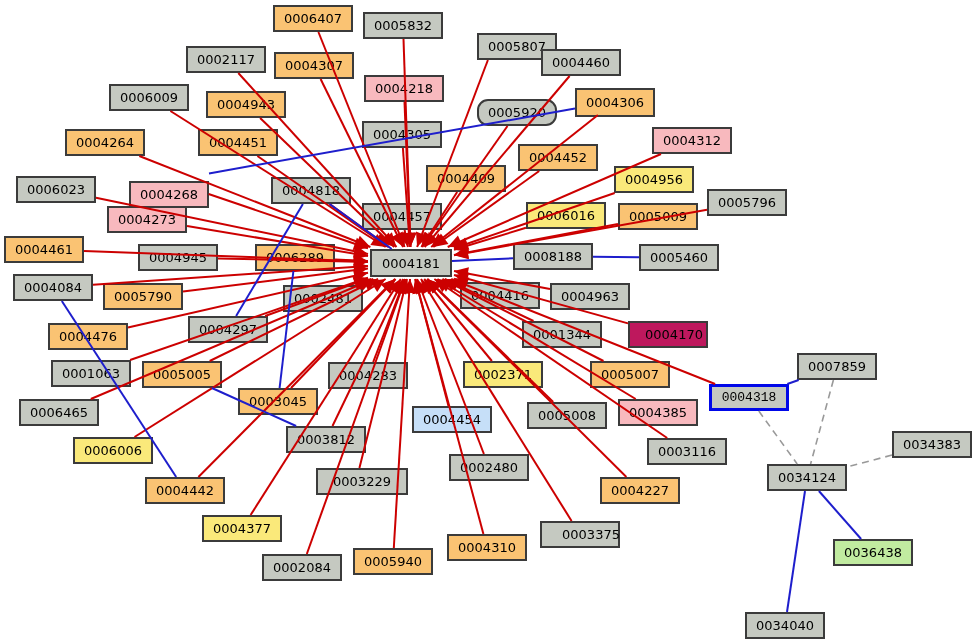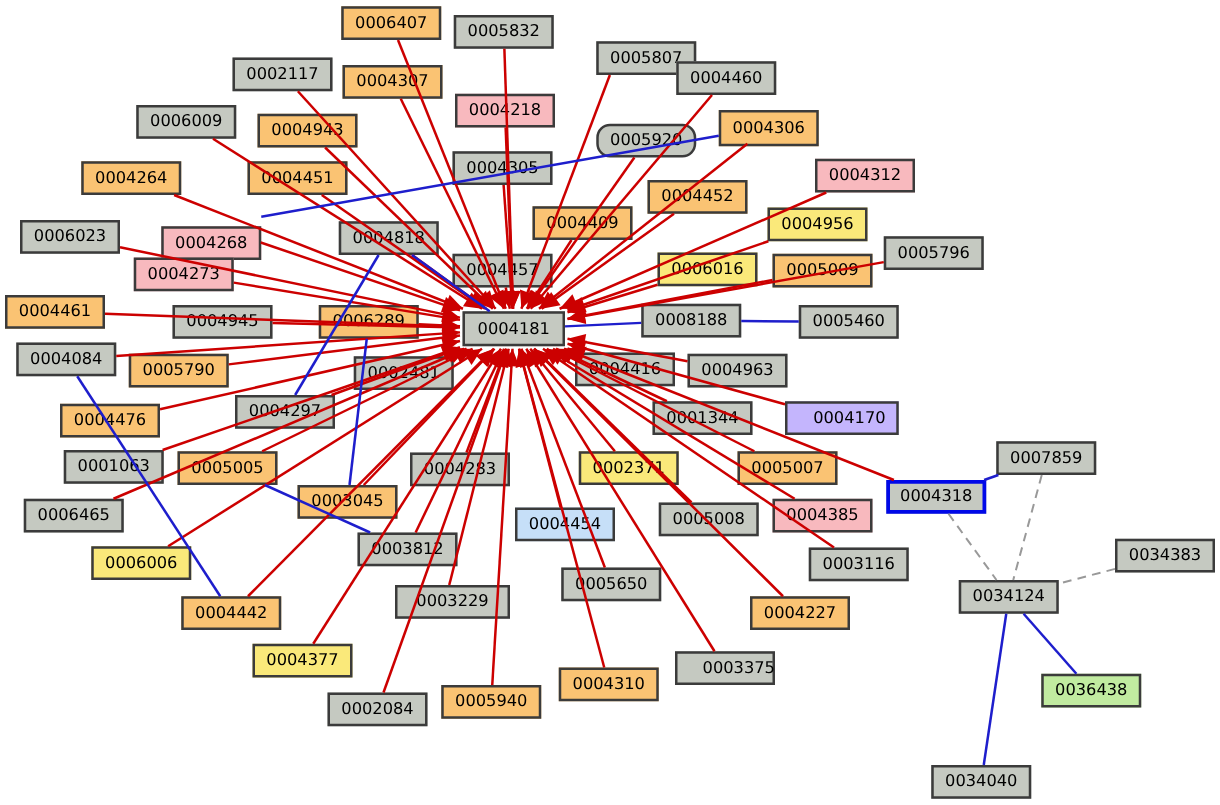--- a/index.html
+++ b/index.html
@@ -12,21 +12,21 @@
   }
   .node{
     position:absolute;
     box-sizing:border-box;
     border:2px solid #3b3b3b;
     display:flex;align-items:center;justify-content:center;
     font-size:13px;line-height:1;color:#000;
     z-index:1;
     cursor:pointer;
   }
-  .node.blue-border{border:3px solid #0008e8;}
+  .node.blue-border{border:3px solid #0008e8;font-family:Liberation Mono, monospace;}
   svg.edges{
     position:absolute;left:0;top:0;z-index:2;
     pointer-events:none;
   }
 </style>
 </head>
 <body>
 
 <div id="canvas">
     <div class="node" style="left: 273px; top: 5px; width: 80px; height: 27px; background: rgb(250, 195, 115);">0006407</div>
@@ -62,38 +62,38 @@
     <div class="node" style="left: 513px; top: 243px; width: 80px; height: 27px; background: rgb(197, 201, 193);">0008188</div>
     <div class="node" style="left: 639px; top: 244px; width: 80px; height: 27px; background: rgb(197, 201, 193);">0005460</div>
     <div class="node" style="left: 13px; top: 274px; width: 80px; height: 27px; background: rgb(197, 201, 193);">0004084</div>
     <div class="node" style="left: 103px; top: 283px; width: 80px; height: 27px; background: rgb(250, 195, 115);">0005790</div>
     <div class="node" style="left: 283px; top: 285px; width: 80px; height: 27px; background: rgb(197, 201, 193);">0002481</div>
     <div class="node" style="left: 460px; top: 282px; width: 80px; height: 27px; background: rgb(197, 201, 193);">0004416</div>
     <div class="node" style="left: 550px; top: 283px; width: 80px; height: 27px; background: rgb(197, 201, 193);">0004963</div>
     <div class="node" style="left: 48px; top: 323px; width: 80px; height: 27px; background: rgb(250, 195, 115);">0004476</div>
     <div class="node" style="left: 188px; top: 316px; width: 80px; height: 27px; background: rgb(197, 201, 193);">0004297</div>
     <div class="node" style="left: 522px; top: 321px; width: 80px; height: 27px; background: rgb(197, 201, 193);">0001344</div>
-    <div class="node" style="left: 628px; top: 321px; width: 91px; height: 27px; background: #c4b5fd; padding-left: 12px;">0004170</div>
+    <div class="node" style="left: 628px; top: 321px; width: 80px; height: 27px; background: #be185d; padding-left: 12px;">0004170</div>
     <div class="node" style="left: 51px; top: 360px; width: 80px; height: 27px; background: rgb(197, 201, 193);">0001063</div>
     <div class="node" style="left: 142px; top: 361px; width: 80px; height: 27px; background: rgb(250, 195, 115);">0005005</div>
     <div class="node" style="left: 328px; top: 362px; width: 80px; height: 27px; background: rgb(197, 201, 193);">0004283</div>
     <div class="node" style="left: 463px; top: 361px; width: 80px; height: 27px; background: rgb(250, 233, 122);">0002371</div>
     <div class="node" style="left: 590px; top: 361px; width: 80px; height: 27px; background: rgb(250, 195, 115);">0005007</div>
     <div class="node" style="left: 797px; top: 353px; width: 80px; height: 27px; background: rgb(197, 201, 193);">0007859</div>
     <div class="node blue-border" style="left: 709px; top: 384px; width: 80px; height: 27px; background: rgb(197, 201, 193);">0004318</div>
     <div class="node" style="left: 238px; top: 388px; width: 80px; height: 27px; background: rgb(250, 195, 115);">0003045</div>
     <div class="node" style="left: 618px; top: 399px; width: 80px; height: 27px; background: rgb(248, 185, 190);">0004385</div>
     <div class="node" style="left: 527px; top: 402px; width: 80px; height: 27px; background: rgb(197, 201, 193);">0005008</div>
     <div class="node" style="left: 19px; top: 399px; width: 80px; height: 27px; background: rgb(197, 201, 193);">0006465</div>
     <div class="node" style="left: 412px; top: 406px; width: 80px; height: 27px; background: rgb(198, 223, 248);">0004454</div>
     <div class="node" style="left: 286px; top: 426px; width: 80px; height: 27px; background: rgb(197, 201, 193);">0003812</div>
     <div class="node" style="left: 892px; top: 431px; width: 80px; height: 27px; background: rgb(197, 201, 193);">0034383</div>
     <div class="node" style="left: 647px; top: 438px; width: 80px; height: 27px; background: rgb(197, 201, 193);">0003116</div>
     <div class="node" style="left: 73px; top: 437px; width: 80px; height: 27px; background: rgb(250, 233, 122);">0006006</div>
-    <div class="node" style="left: 449px; top: 454px; width: 80px; height: 27px; background: rgb(197, 201, 193);">0005650</div>
+    <div class="node" style="left: 449px; top: 454px; width: 80px; height: 27px; background: rgb(197, 201, 193);">0002480</div>
     <div class="node" style="left: 767px; top: 464px; width: 80px; height: 27px; background: rgb(197, 201, 193);">0034124</div>
     <div class="node" style="left: 316px; top: 468px; width: 92px; height: 27px; background: rgb(197, 201, 193);">0003229</div>
     <div class="node" style="left: 600px; top: 477px; width: 80px; height: 27px; background: rgb(250, 195, 115);">0004227</div>
     <div class="node" style="left: 145px; top: 477px; width: 80px; height: 27px; background: rgb(250, 195, 115);">0004442</div>
     <div class="node" style="left: 202px; top: 515px; width: 80px; height: 27px; background: rgb(250, 233, 122);">0004377</div>
     <div class="node" style="left: 540px; top: 521px; width: 80px; height: 27px; background: rgb(197, 201, 193); padding-left: 22px;">0003375</div>
     <div class="node" style="left: 447px; top: 534px; width: 80px; height: 27px; background: rgb(250, 195, 115);">0004310</div>
     <div class="node" style="left: 833px; top: 539px; width: 80px; height: 27px; background: rgb(193, 235, 160);">0036438</div>
     <div class="node" style="left: 353px; top: 548px; width: 80px; height: 27px; background: rgb(250, 195, 115);">0005940</div>
     <div class="node" style="left: 262px; top: 554px; width: 80px; height: 27px; background: rgb(197, 201, 193);">0002084</div>

